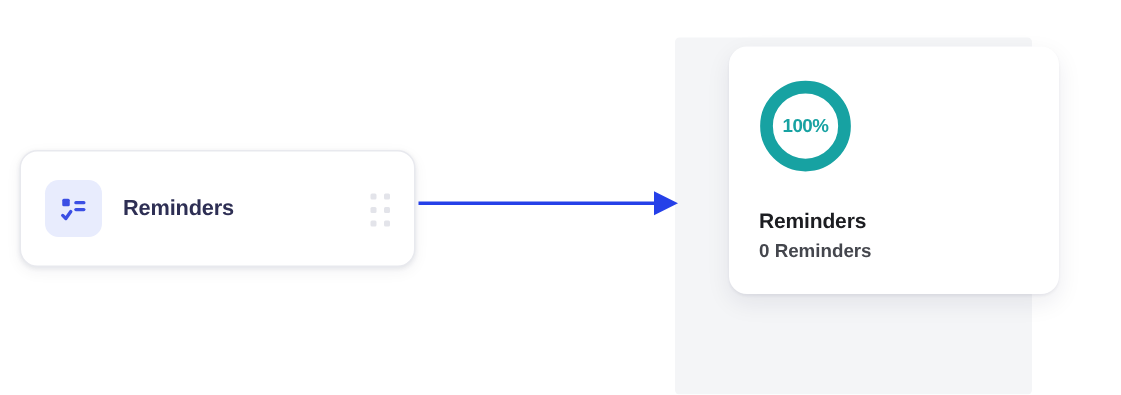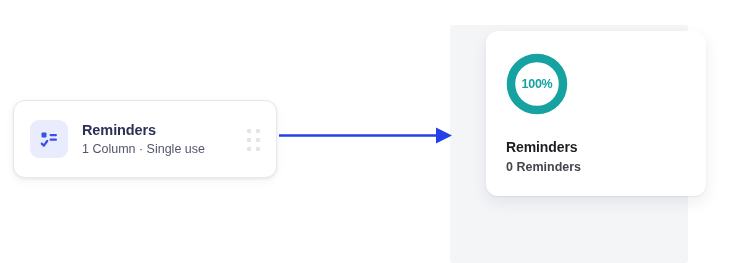--- a/index.html
+++ b/index.html
@@ -183,21 +183,20 @@
       <svg width="20" height="20" viewBox="0 0 20 20" aria-hidden="true">
         <rect x="2.5" y="3.5" width="5" height="5" rx="1" fill="#3b4fe4"></rect>
         <rect x="10.5" y="5" width="7.5" height="2.2" rx="1.1" fill="#3b4fe4"></rect>
         <rect x="10.5" y="9.6" width="7.5" height="2.2" rx="1.1" fill="#3b4fe4"></rect>
         <path d="M2.8 14.6 L4.9 16.7 L8.2 12.0" fill="none" stroke="#3b4fe4" stroke-width="2.2" stroke-linecap="round" stroke-linejoin="round"></path>
       </svg>
     </div>
 
     <div class="source-text">
       <div class="source-title">Reminders</div>
-      <div class="source-sub">1 Column · Single use</div>
     </div>
 
     <div class="drag-handle">
       <i></i>
       <i></i>
       <i></i>
       <i></i>
       <i></i>
       <i></i>
     </div>

